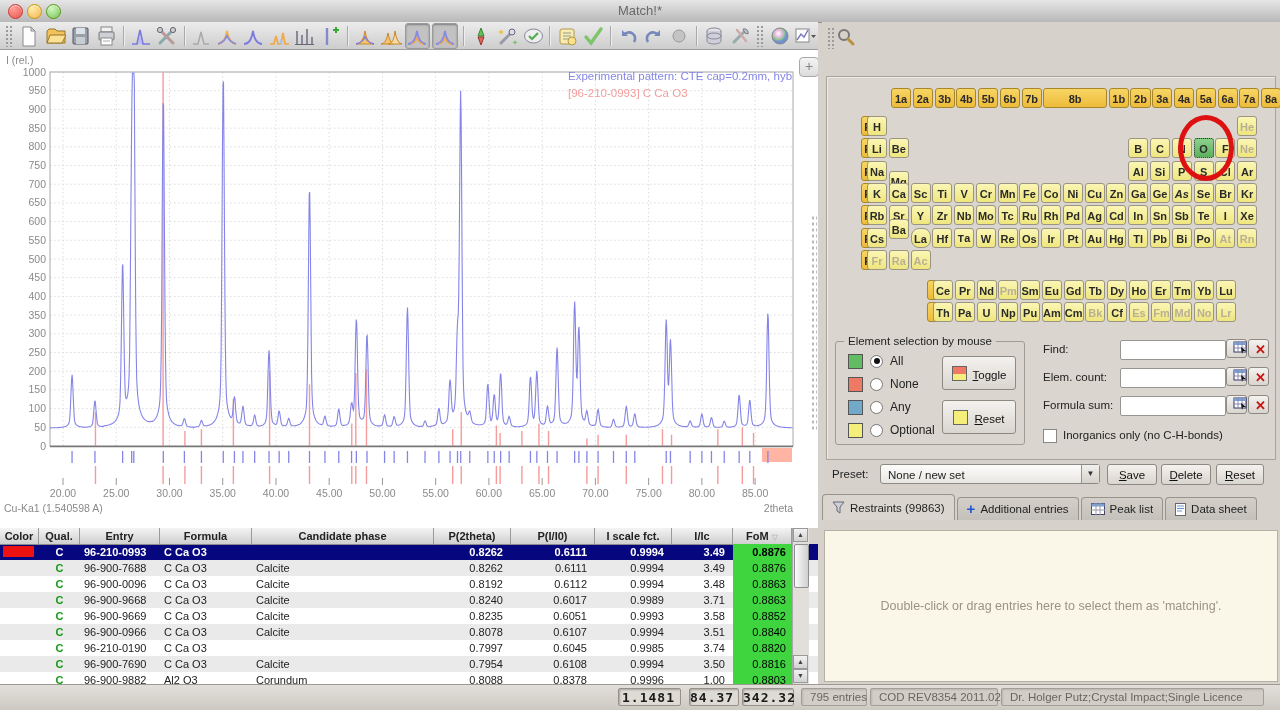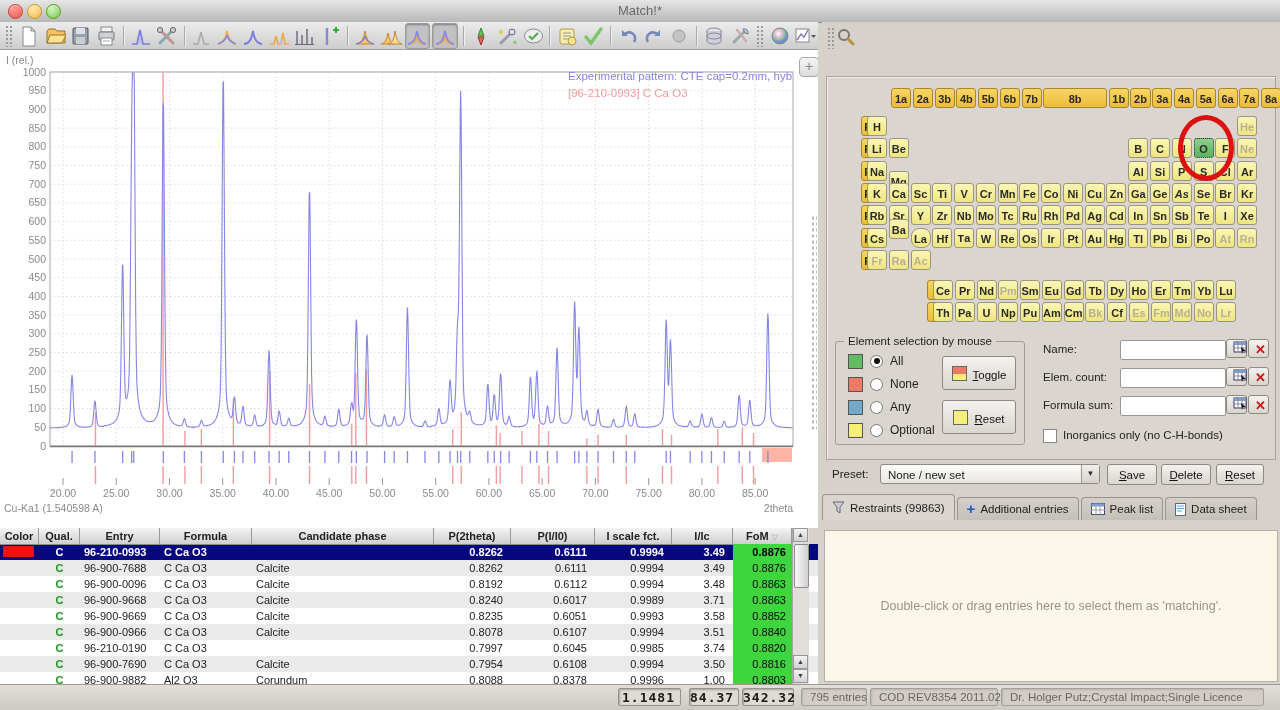--- a/index.html
+++ b/index.html
@@ -693,21 +693,21 @@
             <div class="selrow" style="top: 81px;">
               <span class="swatch" style="background:#f4ef7a"></span>
               <span class="radio"></span>
               <span>Optional</span>
             </div>
           </div>
         <button class="btn" id="toggle-btn" style="position:absolute;left:106px;top:14px;width:74px;height:34px;"><span class="bicon" style="background:linear-gradient(#ee7964 50%,#f4ef7a 50%);"></span><span id="toggle-lab"><u>T</u>oggle</span></button>
         <button class="btn" id="reset-sel-btn" style="position:absolute;left:106px;top:58px;width:74px;height:34px;"><span class="bicon" style="background:#f4ef7a;"></span><span id="resetsel-lab"><u>R</u>eset</span></button>
       </div>
 
-      <span class="fl" style="left:216px;top:266px;">Name:</span>
+      <span class="fl" style="left:216px;top:266px;">Find:</span>
       <input class="finput" style="left: 293px; top: 263px;" value="">
       <button class="btn fbtn" style="left:399px;top:262px;"><svg width="15" height="14">
             <rect x="1" y="1" width="12" height="10" fill="#fff" stroke="#336"></rect>
             <rect x="1" y="1" width="12" height="3" fill="#7aa0d4"></rect>
             <line x1="1" y1="7" x2="13" y2="7" stroke="#88a"></line>
             <line x1="5" y1="1" x2="5" y2="11" stroke="#88a"></line>
             <line x1="9" y1="1" x2="9" y2="11" stroke="#88a"></line>
             <path d="M8 6l5 4-3 0-1 3z" fill="#111"></path>
           </svg></button>
       <button class="btn fbtn xicon" style="left:421px;top:262px;">✕</button>

